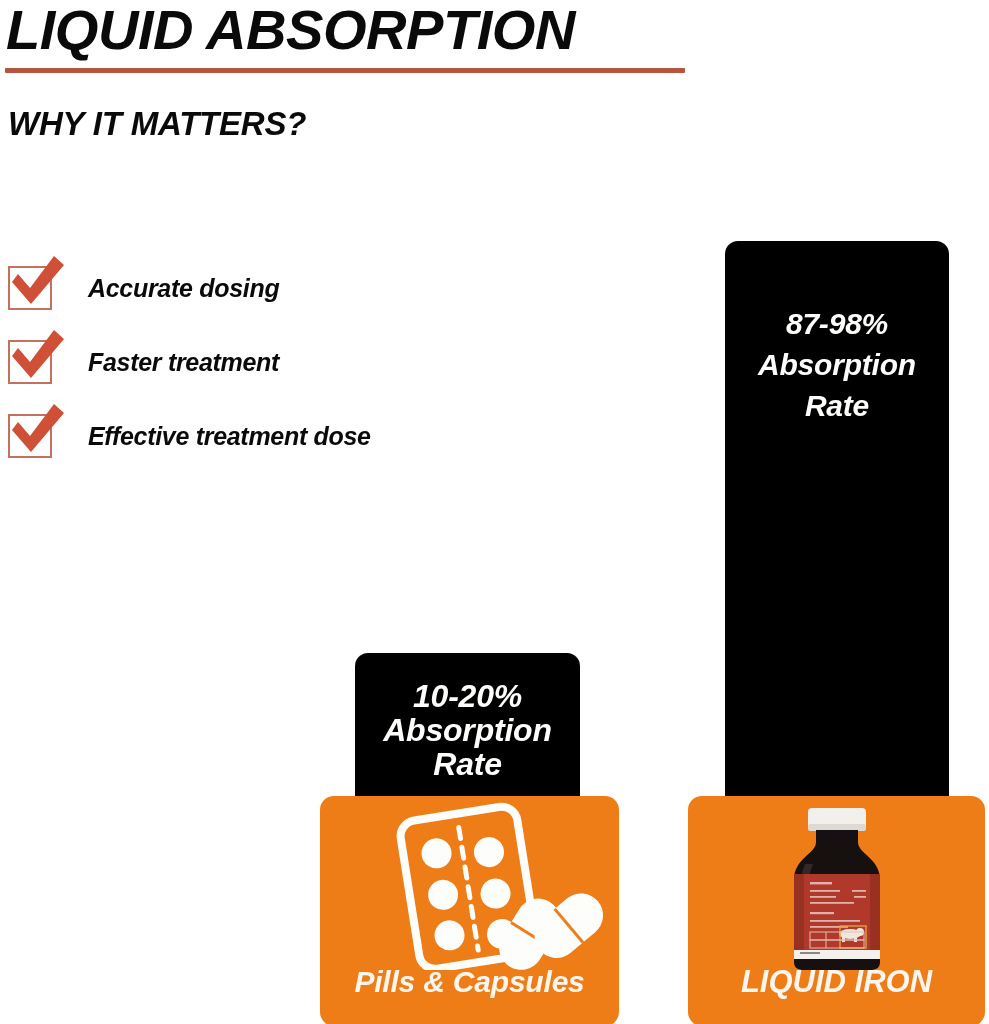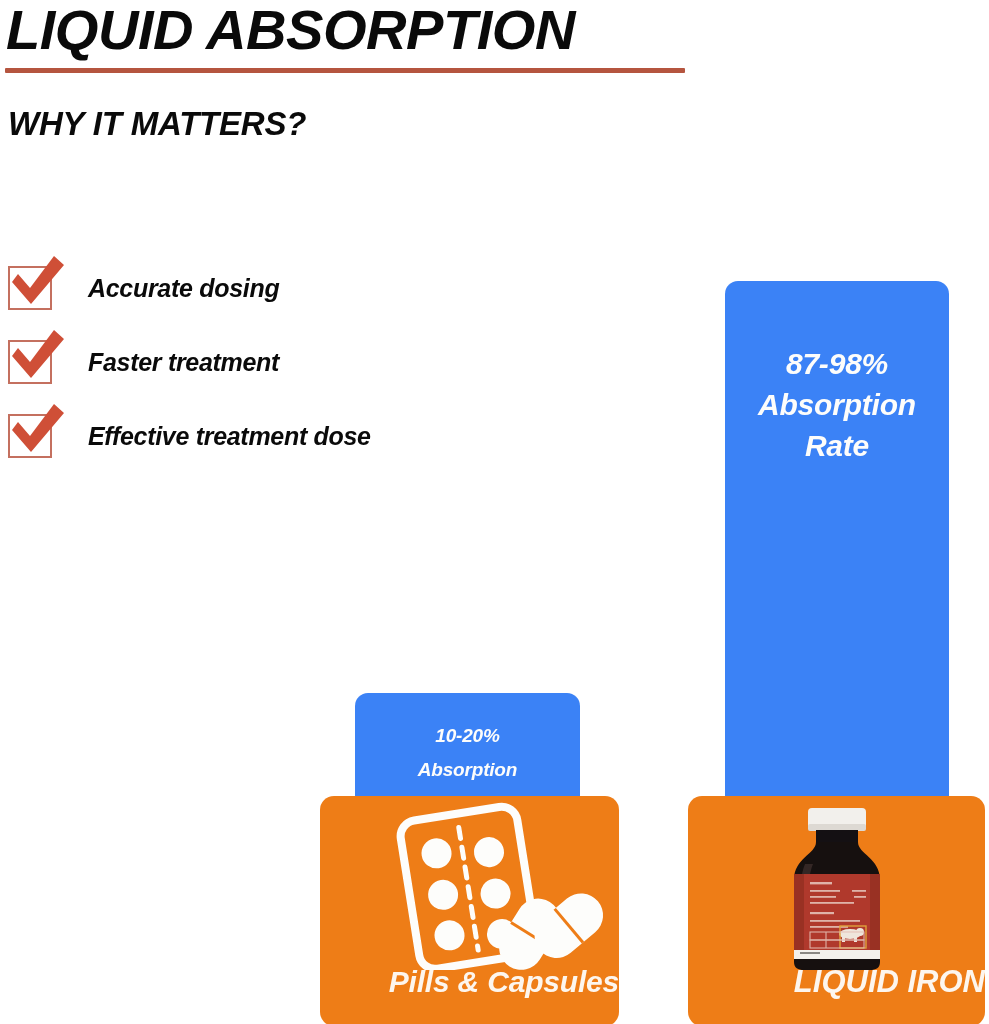--- a/index.html
+++ b/index.html
@@ -101,23 +101,22 @@
     font-weight: 900;
     font-style: italic;
     letter-spacing: -0.3px;
     color: #0a0a0a;
     white-space: nowrap;
   }
 
   
   .bar {
     position: absolute;
-    background: #3b82f6;
+    background: #000000;
     border-radius: 13px 13px 0 0;
-    margin-top: 40px;
   }
   .bar-liquid {
     left: 725px;
     top: 241px;
     width: 224px;
     height: 620px;
   }
   .bar-pills {
     left: 355px;
     top: 653px;
@@ -134,42 +133,42 @@
     font-style: italic;
     letter-spacing: -0.2px;
   }
   .bar-liquid .bar-text {
     top: 62px;
     font-size: 30px;
     line-height: 41px;
   }
   .bar-pills .bar-text {
     top: 26px;
-    font-size: 19px;
+    font-size: 32px;
     line-height: 34px;
   }
 
   
   .card {
     position: absolute;
     top: 796px;
     height: 230px;
     background: #ee7d17;
     border-radius: 14px;
     overflow: hidden;
   }
   .card-pills  { left: 320px; width: 299px; }
   .card-liquid { left: 688px; width: 297px; }
 
   .card-label {
     position: absolute;
     left: 0;
     right: 0;
     bottom: 26px;
-    text-align: right;
+    text-align: center;
     color: #fdf6ee;
     font-weight: 900;
     font-style: italic;
     font-size: 30px;
     line-height: 36px;
     letter-spacing: -0.2px;
     white-space: nowrap;
   }
   .card-liquid .card-label {
     font-size: 31px;

